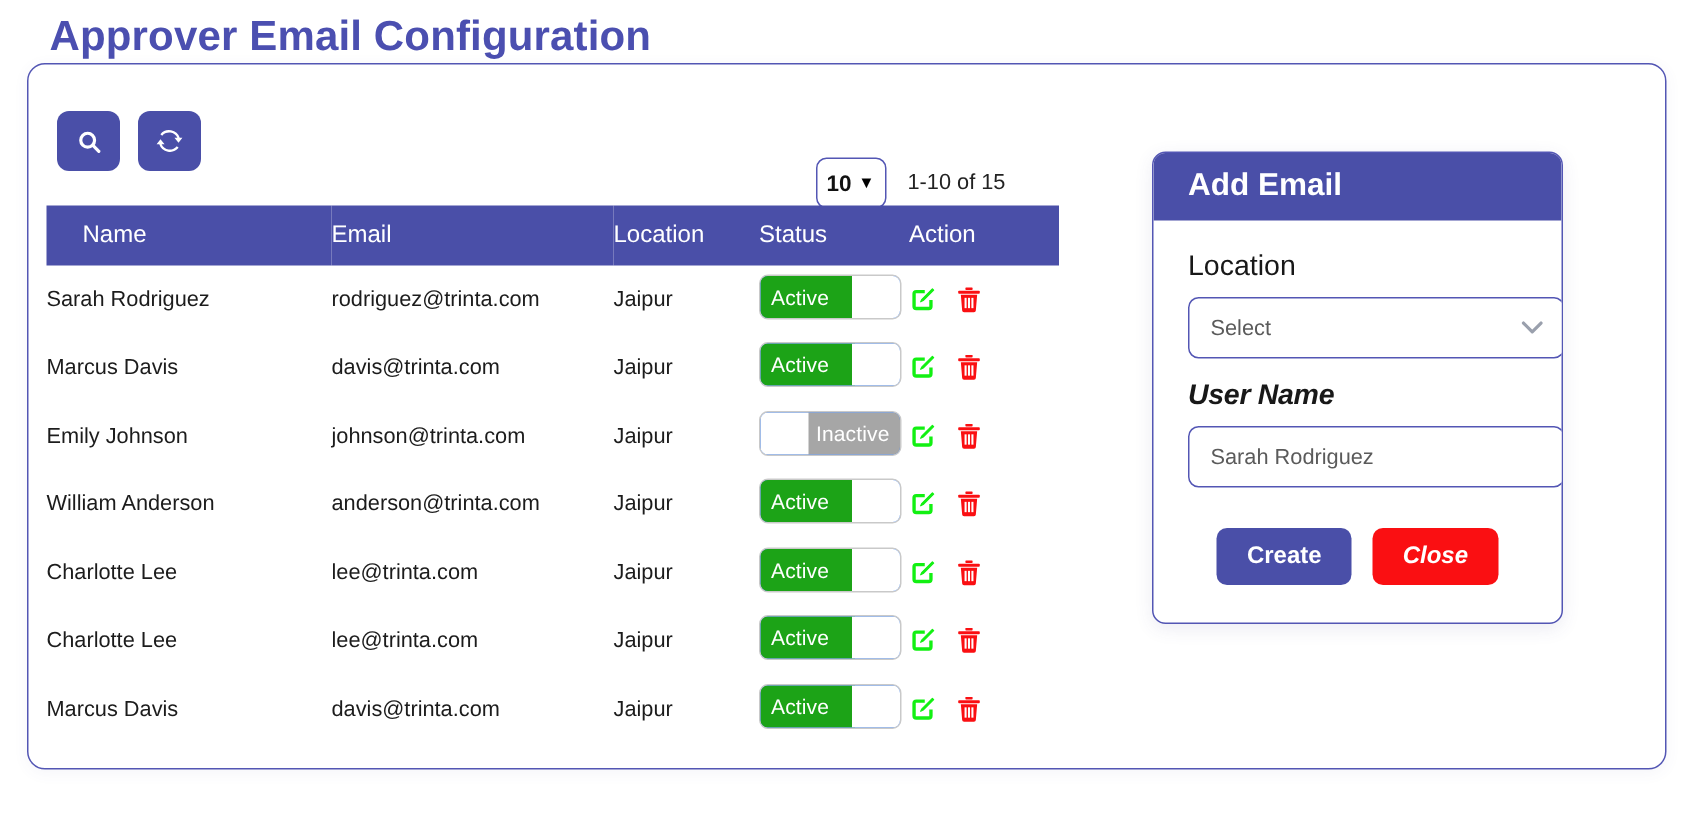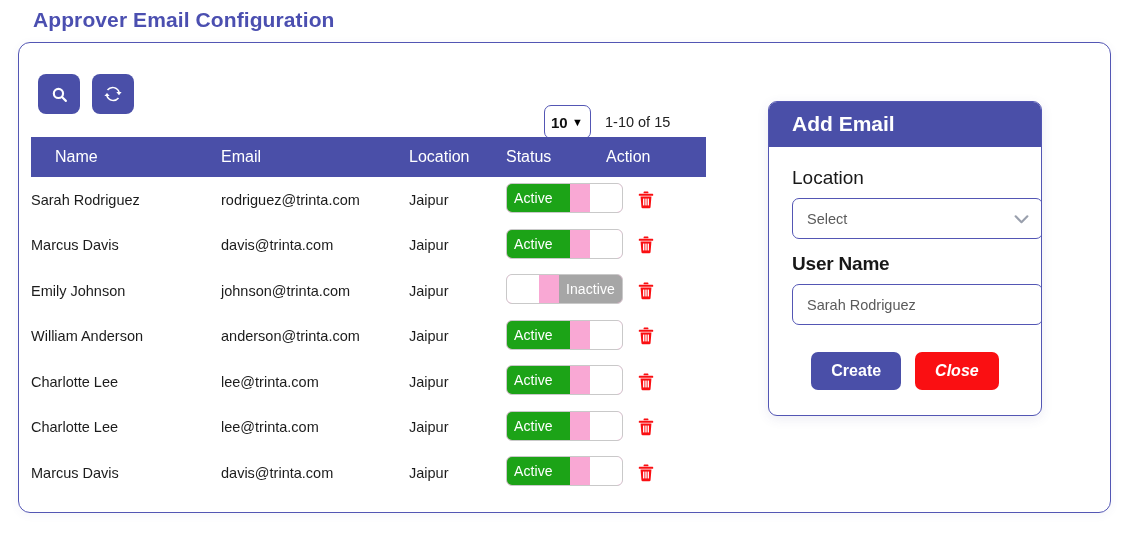--- a/index.html
+++ b/index.html
@@ -17,21 +17,21 @@
     width: 1137px;
     height: 555px;
     background: #ffffff;
   }
 
   
   .page-title {
     position: absolute;
     left: 33px;
     top: 8px;
-    font-size: 21px;
+    font-size: 28px;
     font-weight: 700;
     color: #4b4fb0;
     letter-spacing: 0.1px;
   }
 
   
   .card {
     position: absolute;
     left: 18px;
     top: 42px;
@@ -153,28 +153,28 @@
     vertical-align: middle;
     border: none;
   }
   td.c-name     { padding-left: 24px; }
   td.c-email    { }
   td.c-location { }
 
   
   .toggle {
     position: relative;
-    width: 117px;
+    width: 95px;
     height: 30px;
     border-radius: 6px;
     display: inline-block;
     cursor: pointer;
     overflow: hidden;
     border: 1px solid #c9c9c9;
-    background: #f9a8d4;
+    background: #3b82f6;
   }
   .toggle .fill {
     position: absolute;
     top: 0; bottom: 0;
     width: 63px;
     display: flex;
     align-items: center;
     color: #ffffff;
     font-size: 14px;
     letter-spacing: 0.1px;
@@ -224,21 +224,21 @@
     padding: 10px 0 11px 23px;
   }
   .panel-body { padding: 16px 23px 0 23px; }
   .field-label {
     font-size: 19px;
     color: #181818;
     margin-top: 4px;
     margin-bottom: 9px;
     font-weight: 400;
   }
-  .field-label.strong { font-weight: 700; letter-spacing: -0.2px; }
+  .field-label.strong { font-weight: 700; letter-spacing: -0.2px; font-style: italic; }
 
   .panel-select, .panel-input {
     width: 251px;
     height: 41px;
     border: 1.5px solid #5356b4;
     border-radius: 7px;
     background: #ffffff;
     font-size: 14.5px;
     color: #5b5b5b;
     padding: 0 14px;

